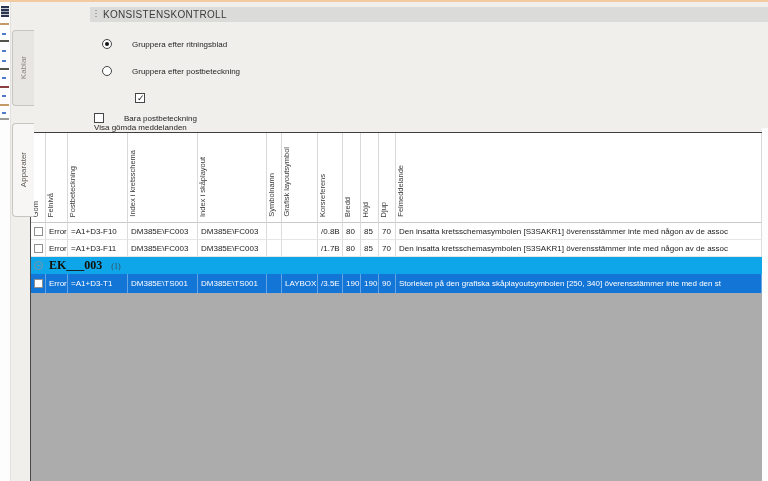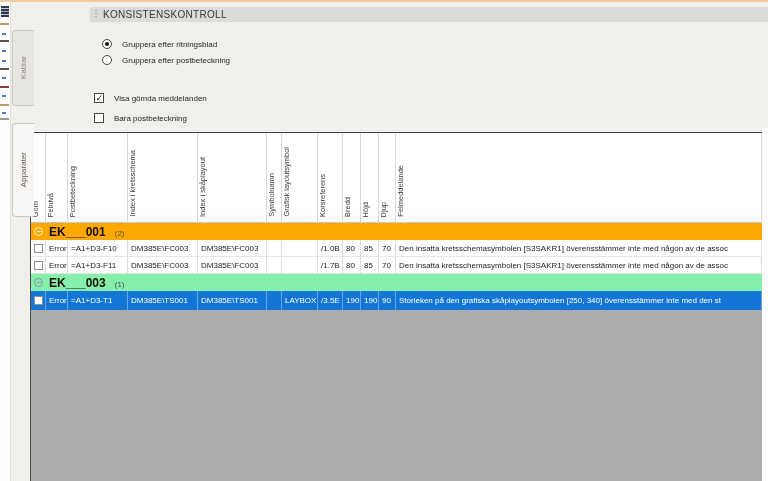--- a/index.html
+++ b/index.html
@@ -20,42 +20,42 @@
     border-radius:4px 0 0 4px;display:flex;align-items:center;justify-content:center;z-index:6;}
   .vtab .vrot{writing-mode:vertical-rl;transform:rotate(180deg);font-size:8px;white-space:nowrap;}
   #tab-kablar{top:30px;height:74px;background:#e8e6e3;color:#8b8781;}
   #tab-apparater{top:123px;height:92px;background:#f7f6f4;color:#5f5b55;}
   
   .titlebar{position:absolute;left:90px;top:7px;width:678px;height:15px;background:#dbdbda;display:flex;align-items:center;}
   .grip{width:2px;height:9px;margin-left:5px;
     background-image:repeating-linear-gradient(#a9a7a3 0 1px,transparent 1px 3px);}
   .title-text{font-size:10px;color:#3a3a3a;letter-spacing:0.3px;margin-left:6px;}
   
-  .opt-row{position:absolute;display:flex;align-items:center;gap:10px;font-size:8px;color:#1f1f1f;}
+  .opt-row{position:absolute;display:flex;align-items:center;gap:20px;font-size:8px;color:#1f1f1f;}
   .radio{width:10px;height:10px;border:1px solid #464646;border-radius:50%;background:#fff;box-sizing:border-box;flex:0 0 auto;}
   .radio.sel::after{content:"";display:block;width:4px;height:4px;margin:2px;border-radius:50%;background:#151515;}
   .cbx{width:10px;height:10px;border:1px solid #464646;background:#fff;box-sizing:border-box;position:relative;flex:0 0 auto;}
   .cbx.checked::after{content:"✓";position:absolute;left:0.5px;top:-1px;font-size:9px;line-height:10px;color:#222;
     font-family:"DejaVu Sans",sans-serif;}
   
   .grid-wrap{position:absolute;left:30px;top:132px;width:732px;height:349px;background:#acacac;
     border-left:1px solid #4a4a4a;border-top:1px solid #3f3f3f;box-sizing:border-box;}
   table{border-collapse:separate;border-spacing:0;table-layout:fixed;width:731px;font-size:8px;color:#1c1c1c;}
   thead tr{height:90px;}
   th{vertical-align:bottom;text-align:left;background:#fff;border-right:1px solid #d9d9d9;border-bottom:1px solid #c9c9c9;
     font-weight:normal;padding:0;overflow:hidden;}
   th .rot{display:inline-block;writing-mode:vertical-rl;transform:rotate(180deg);font-size:7.5px;color:#3a3a3a;
     line-height:9px;white-space:nowrap;padding:3px 0 3px 2px;}
   td{padding:0 1px 0 3px;overflow:hidden;white-space:nowrap;}
   tr.data-row{height:17px;background:#fff;}
   tr.data-row td{border-right:1px solid #dcdcdc;border-bottom:1px solid #e6e6e6;}
   tr.group-row{height:17px;}
   tr.group-row td{padding:0;}
   tr.g-orange{background:#fca800;}
-  tr.g-blue{background:#86efac;}
+  tr.g-blue{background:#0ea5e9;font-family:Liberation Serif, serif;}
   .gomcell{text-align:center;padding:0 !important;}
   .cb{display:inline-block;width:9px;height:9px;background:#fff;border:1px solid #8f8f8f;box-sizing:border-box;vertical-align:middle;}
   .collapse-icon{display:inline-block;width:9px;height:9px;border-radius:50%;box-sizing:border-box;position:relative;vertical-align:middle;}
   .g-orange .collapse-icon{border:1px solid rgba(255,244,220,0.95);}
   .g-orange .collapse-icon::after{content:"";position:absolute;left:1.5px;top:3px;width:4px;height:1px;background:rgba(255,244,220,0.95);}
   .g-blue .collapse-icon{border:1px solid #7d96a5;}
   .g-blue .collapse-icon::after{content:"";position:absolute;left:1.5px;top:3px;width:4px;height:1px;background:#7d96a5;}
   .gname{font-size:12px;font-weight:bold;color:#141006;padding-left:3px;}
   .gcount{font-size:8px;color:#5a5244;margin-left:9px;}
   .g-blue .gcount{color:#3c4a52;}
@@ -97,25 +97,25 @@
 
   <div class="titlebar">
     <div class="grip"></div>
     <span class="title-text">KONSISTENSKONTROLL</span>
   </div>
 
   <div class="opt-row" style="left:102px;top:39px;">
     <span class="radio sel"></span>
     <span>Gruppera efter ritningsblad</span>
   </div>
-  <div class="opt-row" style="left:102px;top:55px;">
+  <div class="opt-row" style="left:102px;top:66px;">
     <span class="radio"></span>
     <span>Gruppera efter postbeteckning</span>
   </div>
-  <div class="opt-row" style="left:94px;top:93px;">
+  <div class="opt-row" style="left:94px;top:93px;flex-direction:column;">
     <span class="cbx checked"></span>
     <span>Visa gömda meddelanden</span>
   </div>
   <div class="opt-row" style="left:94px;top:113px;">
     <span class="cbx"></span>
     <span>Bara postbeteckning</span>
   </div>
 
   <div class="grid-wrap">
     <table>
@@ -143,35 +143,29 @@
           <th><span class="rot">Symbolnamn</span></th>
           <th><span class="rot">Grafisk layoutsymbol</span></th>
           <th><span class="rot">Korsreferens</span></th>
           <th><span class="rot">Bredd</span></th>
           <th><span class="rot">Höjd</span></th>
           <th><span class="rot">Djup</span></th>
           <th><span class="rot">Felmeddelande</span></th>
         </tr>
       </thead>
       <tbody>
-        <tr class="group-row g-orange">
-          <td class="gomcell"><span class="collapse-icon"></span></td>
-          <td colspan="11">
-            <span class="gname">EK___001</span><span class="gcount">(2)</span>
-          </td>
-        </tr>
         <tr class="data-row">
           <td class="gomcell"><span class="cb"></span></td>
           <td>Error</td>
           <td>=A1+D3-F10</td>
           <td>DM385E\FC003</td>
           <td>DM385E\FC003</td>
           <td></td>
           <td></td>
-          <td>/1.0B</td>
+          <td>/0.8B</td>
           <td>80</td>
           <td>85</td>
           <td>70</td>
           <td>Den insatta kretsschemasymbolen [S3SAKR1] överensstämmer inte med någon av de assoc</td>
         </tr>
         <tr class="data-row">
           <td class="gomcell"><span class="cb"></span></td>
           <td>Error</td>
           <td>=A1+D3-F11</td>
           <td>DM385E\FC003</td>

